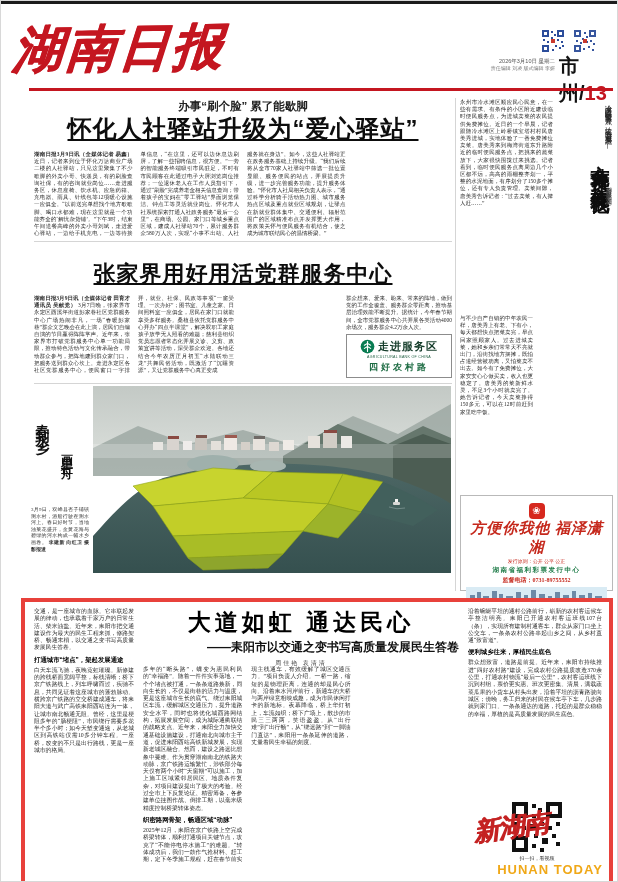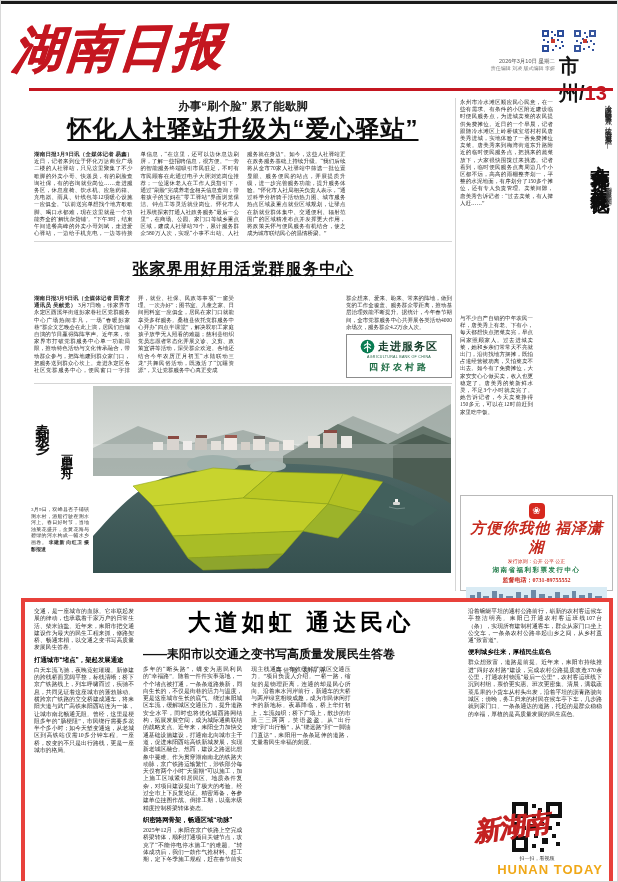--- a/index.html
+++ b/index.html
@@ -48,21 +48,21 @@
   .lotto{border:1px solid #b9b9b9;background:#fff;padding:4px 5px 0;text-align:center;box-sizing:border-box;}
   .lotto .slogan{font-size:15px;font-weight:900;font-style:italic;color:#c5281c;letter-spacing:1px;font-family:"Liberation Serif",serif;}
   .lotto .principle{font-size:5px;color:#c5281c;margin-top:1px;}
   .lotto .org{font-size:6.5px;font-weight:bold;color:#1c7a46;letter-spacing:1.5px;margin-top:2px;}
   .lotto .phone{font-size:6px;font-weight:bold;color:#c5281c;margin-top:1px;}
   .flower{display:inline-flex;align-items:center;justify-content:center;width:16px;height:16px;border-radius:4px;
           background:#d6281e;color:#fff;font-size:10px;line-height:1;}
   
   .feature{left:20px;top:597px;width:592px;height:306px;border:4px solid #e8413b;box-sizing:border-box;background:#fff;}
   .ftitle{font-family:"Liberation Sans",sans-serif;font-weight:900;font-size:23px;letter-spacing:4px;color:#000;text-align:center;}
-  .fsub{font-family:"Liberation Sans",sans-serif;font-weight:bold;font-size:12px;color:#111;text-align:left;margin-top:8px;}
+  .fsub{font-family:"Liberation Sans",sans-serif;font-weight:bold;font-size:12px;color:#111;text-align:right;margin-top:1px;}
   .fby{font-size:6px;color:#444;text-align:center;margin-top:3px;letter-spacing:2px;}
   .brand{font-size:26px;font-weight:900;font-style:italic;color:#c42222;letter-spacing:-1px;
          transform:rotate(-8deg);text-shadow:1px 0 #c42222;font-family:"Liberation Serif",serif;}
   .brand-en{font-family:"Liberation Sans",sans-serif;font-weight:900;font-size:13px;color:#f0a818;letter-spacing:1px;}
   .qrcap{font-size:5px;color:#333;text-align:center;}
 </style>
 </head>
 <body>
 
 <div class="page">
@@ -132,21 +132,21 @@
   <div class="abs headline" style="left:33px;top:112px;width:418px;font-size:24px;">怀化人社驿站升级为“爱心驿站”</div>
   <div class="abs" style="left:33px;top:150px;width:418px;height:87px;overflow:hidden;">
     <div class="cols4 tiny">
       <span class="lead">湖南日报3月9日讯（全媒体记者 易鑫）</span>
       <span>近日，记者来到位于怀化万达商业广场二楼的人社驿站，只见这里聚集了不少歇脚的外卖小哥、快递员，有的刷脸查询社保，有的咨询就业岗位……走进服务区，休息座椅、饮水机、应急药箱、充电器、雨具、针线包等12项暖心设施一应俱全。“以前送完单想找个地方歇歇脚、喝口水都难，现在这里就是一个功能齐全的‘解忧杂货铺’。”下午3时，结束午间送餐高峰的外卖小哥刘斌，走进爱心驿站，一边给手机充电，一边等待接单信息，“在这里，还可以边休息边刷屏，了解一些招聘信息，很方便。”一旁的智能服务终端吸引市民驻足，不时有市民顾客在此通过电子大屏浏览岗位推荐；一位退休老人在工作人员指引下，通过“刷脸”完成养老金相关信息查询；带着孩子的宝妈在“零工驿站”界面浏览保洁、钟点工等灵活就业岗位。怀化市人社系统探索打通人社政务服务“最后一公里”，在商场、公园、家门口等城乡重点区域，建成人社驿站70个，累计服务群众580万人次，实现“小事不出站、人社服务就在身边”。如今，这些人社驿站正在政务服务基础上持续升级。“我们后续将从全市70家人社驿站中筛选一批位置显眼、服务便民的站点，开展提质升级，进一步完善服务功能，提升服务体验。”怀化市人社局相关负责人表示，“通过科学分析骑手活动热力图、城市服务热点区域及重点就业区域规划，让驿点在新就业群体集中、交通便利、辐射范围广的区域精准布点并发挥更大作用，将政策关怀与便民服务有机结合，使之成为城市联结民心的温情桥梁。”</span>
     </div>
   </div>
 
   <div class="abs grayline" style="left:33px;top:240px;width:418px;height:1px;"></div>
 
-  <div class="abs headline" style="left:33px;top:258px;width:418px;font-size:16px;">张家界用好用活党群服务中心</div>
+  <div class="abs headline" style="left:33px;top:258px;width:418px;font-size:22px;">张家界用好用活党群服务中心</div>
   <div class="abs" style="left:33px;top:294px;width:304px;height:84px;overflow:hidden;">
     <div class="cols3 tiny" style="column-gap:8px;">
       <span class="lead">湖南日报3月9日讯（全媒体记者 田育才 通讯员 吴献党）</span>
       <span>3月7日晚，张家界市永定区西溪坪街道彭家巷社区党群服务中心广场热闹非凡，一场“春暖彭家巷”群众文艺晚会在此上演，居民们自编自演的节目赢得阵阵掌声。近年来，张家界市打破党群服务中心单一功能局限，推动特色活动与文化传承融合，带动群众参与，把阵地建到群众家门口，把服务送到群众心坎上。走进永定区各社区党群服务中心，便民窗口一字排开，就业、社保、民政等事项“一窗受理、一次办好”；图书室、儿童之家、日间照料室一应俱全，居民在家门口就能享受多样服务。桑植县依托党群服务中心开办“四点半课堂”，解决双职工家庭孩子放学无人照看的难题；慈利县组织党员志愿者常态化开展义诊、义剪、政策宣讲等活动，深受群众欢迎。各地还结合今年农历正月初五“水陆联动三龙”共舞民俗活动，既激活了“沉睡资源”，又让党群服务中心真正变成</span>
     </div>
   </div>
   <div class="abs" style="left:345px;top:294px;width:106px;height:84px;overflow:hidden;">
     <div class="tiny">群众想来、爱来、盼来、常来的阵地，做到党的工作全覆盖、服务群众零距离，推动基层治理效能不断提升。据统计，今年春节期间，全市党群服务中心共开展各类活动4000余场次，服务群众4.2万余人次。</div>
     <div class="bankbox">
       <div class="bankrow">

